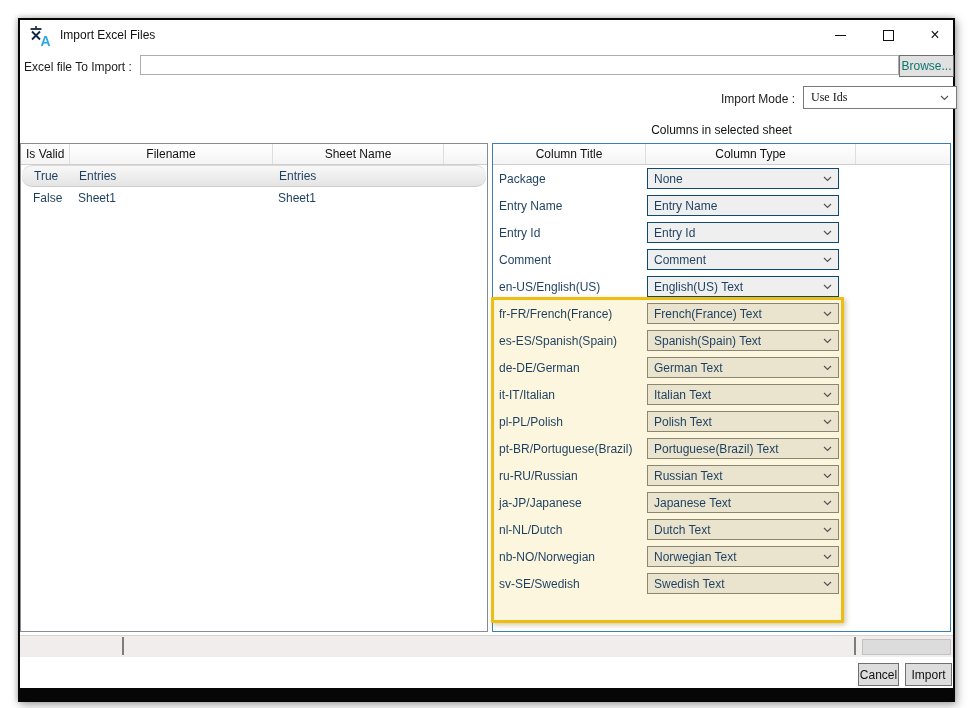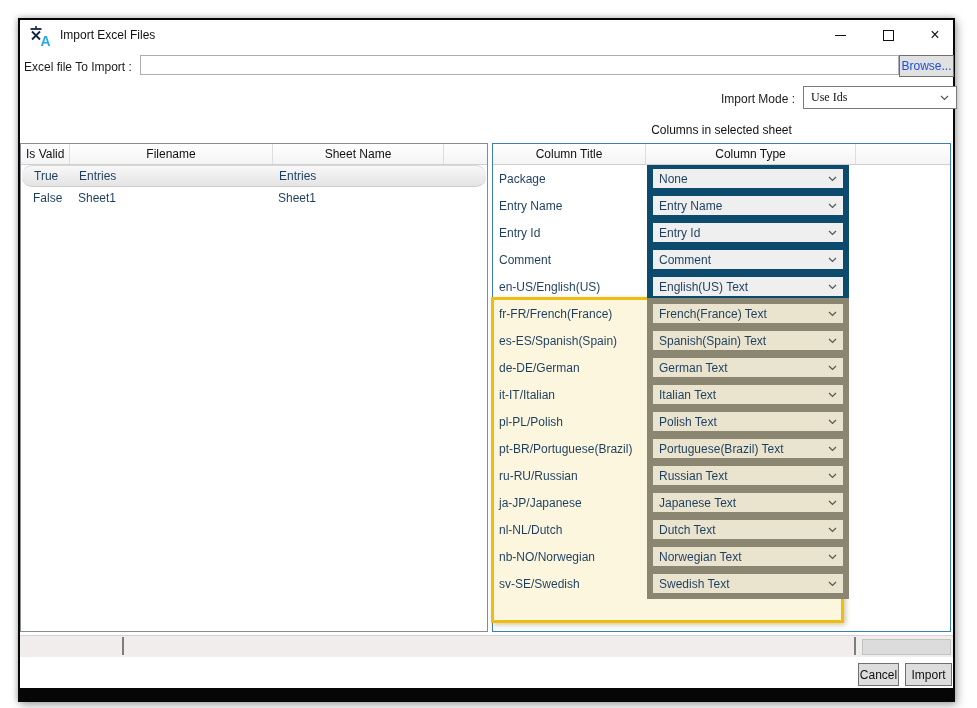--- a/index.html
+++ b/index.html
@@ -21,21 +21,21 @@
   .btn-max{left:853px;}
   .btn-close{left:900px;font-size:16px;color:#111;}
   .min-glyph{width:11px;height:1px;background:#111;display:block;}
   .max-glyph{width:9px;height:9px;border:1px solid #111;display:block;}
 
   
   .file-label{left:4px;top:40px;}
   .file-input{left:120px;top:35px;width:749px;height:16px;border:1px solid #abadb3;background:#fff;
               font-family:"Liberation Sans",sans-serif;font-size:12px;padding:1px 4px;outline:none;}
   .browse-btn{left:879px;top:35px;width:53px;height:20px;background:#e1e1e1;border:1px solid #707070;
-              display:flex;align-items:center;justify-content:center;color:#1d4ed8;}
+              display:flex;align-items:center;justify-content:center;color:#0f766e;}
 
   
   .mode-label{left:600px;top:72px;width:175px;text-align:right;}
   .mode-combo{left:783px;top:66px;width:145px;height:21px;background:#fff;border:1px solid #7a7a7a;
               display:flex;align-items:center;padding-left:7px;color:#111;font-family:Liberation Serif, serif;}
   .mode-combo .chev{position:absolute;right:7px;top:8px;}
 
   
   .lp-title{left:0;top:103px;width:468px;text-align:center;color:#111;margin-top:28px;}
   .rp-title{left:472px;top:103px;width:459px;text-align:center;color:#111;}
@@ -62,21 +62,21 @@
   .lc1{width:203px;padding-left:8px;}
   .lc2{width:171px;padding-left:5px;}
 
   
   .rh0{width:153px;}
   .rh1{width:210px;}
   .rh2{flex:1;}
   .rrows{position:absolute;left:0;top:21px;right:0;z-index:1;}
   .rrow{display:flex;height:27px;align-items:center;}
   .rlabel{width:154px;padding-left:6px;color:#1d3f5f;box-sizing:border-box;}
-  .dd{position:relative;width:184px;height:19px;background:#efefef;border:6px solid #0c4a6e;
+  .dd{position:relative;width:184px;height:19px;background:#efefef;border:1px solid #0c4a6e;
       display:flex;align-items:center;padding-left:6px;color:#1d3f5f;box-sizing:content-box;text-align:center;}
   .rrow.hl .dd{background:#eae4cf;border-color:#8b8672;}
   .chev{display:inline-block;line-height:0;}
   .dd .chev{position:absolute;right:6px;top:7px;}
 
   .hl-box{position:absolute;left:-2px;top:153px;width:347px;height:320px;z-index:0;
           background:#fcf6df;border:3px solid #eebd13;border-radius:1px;
           box-shadow:2px 2px 5px rgba(120,100,20,0.35);}
 
   

